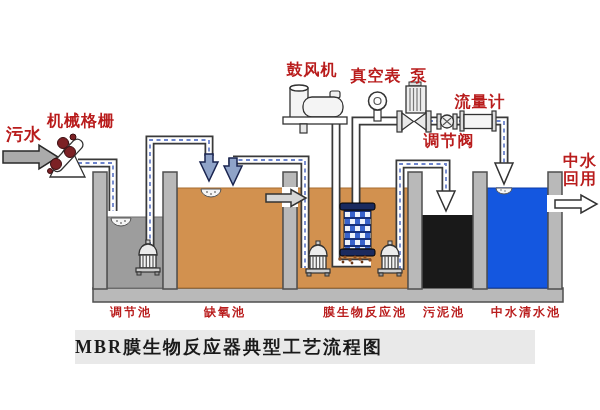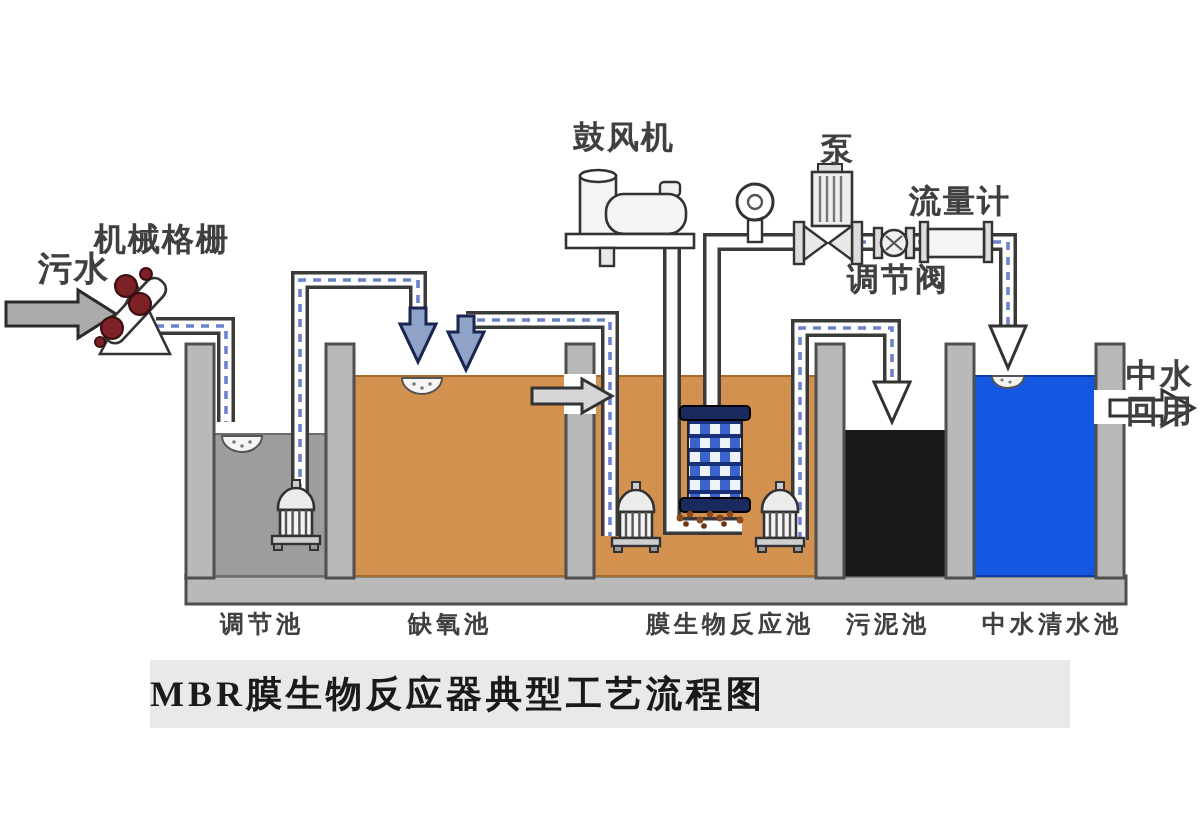--- a/index.html
+++ b/index.html
@@ -2,21 +2,21 @@
 <html><head>
 <meta charset="utf-8">
 <style>
   html,body{margin:0;padding:0;background:#fff;}
   #stage{
     position:relative;width:600px;height:410px;background:#ffffff;overflow:hidden;
     font-family:"Liberation Serif","DejaVu Serif",serif;
   }
   #diagram-svg{position:absolute;left:0;top:0;}
   .lbl{
-    position:absolute;color:#404040;font-weight:bold;text-align:center;
+    position:absolute;color:#b91c1c;font-weight:bold;text-align:center;
     font-size:16px;line-height:18px;letter-spacing:1px;white-space:nowrap;
   }
   .tank-lbl{font-size:12px;letter-spacing:2px;}
   #title-bar{
     position:absolute;left:75px;top:330px;width:460px;height:34px;
     background:#e9e9e9;display:flex;align-items:center;
     color:#1a1a1a;font-size:18px;font-weight:bold;letter-spacing:2px;
   }
 </style>
 </head>
@@ -183,27 +183,28 @@
           <circle cx="125" cy="221" r="0.9"></circle>
       <circle cx="207" cy="192" r="0.9"></circle>
           <circle cx="211" cy="194" r="0.9"></circle>
           <circle cx="215" cy="192" r="0.9"></circle>
       <circle cx="501" cy="190" r="0.8"></circle>
           <circle cx="505" cy="191" r="0.8"></circle>
     </g>
   </g>
 </svg>
 
-<div class="lbl" style="left:17px;top:126px;width:40px;font-size:17px;">污水</div>
+<div class="lbl" style="left:4px;top:126px;width:40px;font-size:17px;">污水</div>
 <div class="lbl" style="left:42px;top:112px;width:78px;">机械格栅</div>
 <div class="lbl" style="left:283px;top:61px;width:58px;">鼓风机</div>
+<div class="lbl" style="left:348px;top:67px;width:56px;">真空表</div>
 <div class="lbl" style="left:408px;top:67px;width:22px;">泵</div>
 <div class="lbl" style="left:454px;top:93px;width:52px;">流量计</div>
 <div class="lbl" style="left:423px;top:132px;width:52px;text-align:center;">调节阀</div>
-<div class="lbl" style="left:560px;top:152px;width:40px;margin-top:28px;">
+<div class="lbl" style="left:560px;top:152px;width:40px;">
   <span>中水</span><br>
   <span>回用</span>
 </div>
 
 <div class="lbl tank-lbl" style="left:98px;top:303px;width:66px;">调节池</div>
 <div class="lbl tank-lbl" style="left:192px;top:303px;width:66px;">缺氧池</div>
 <div class="lbl tank-lbl" style="left:312px;top:303px;width:106px;">膜生物反应池</div>
 <div class="lbl tank-lbl" style="left:412px;top:303px;width:64px;">污泥池</div>
 <div class="lbl tank-lbl" style="left:484px;top:303px;width:84px;">中水清水池</div>
 

